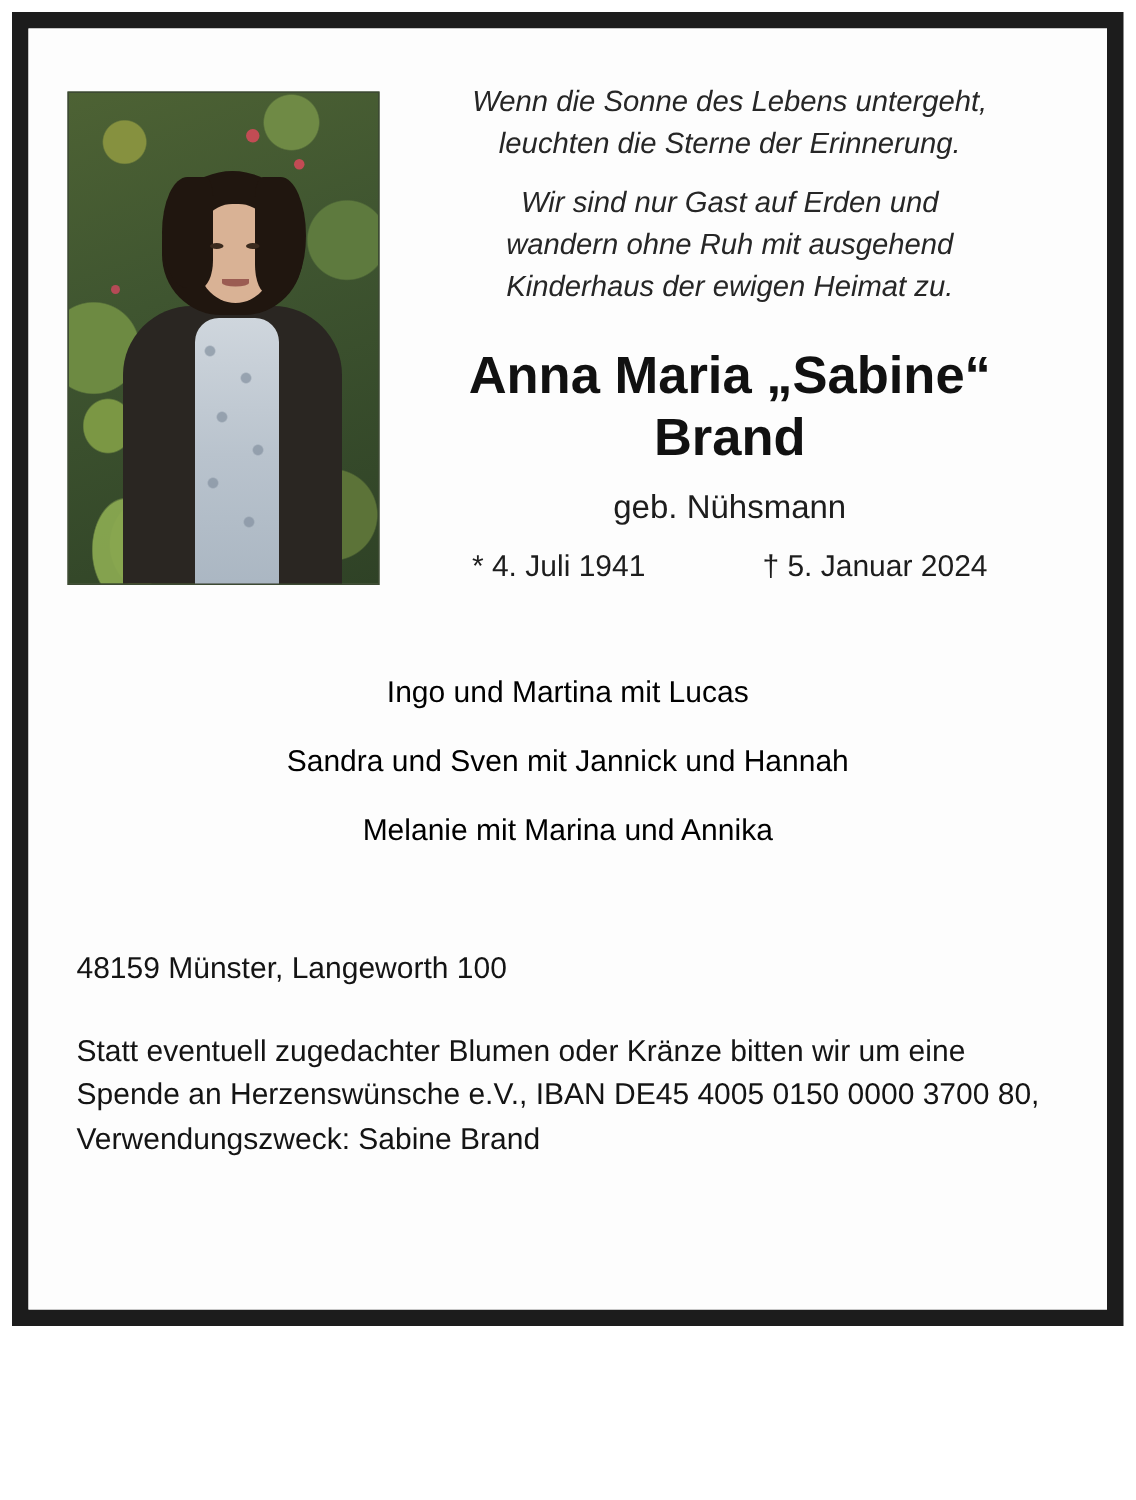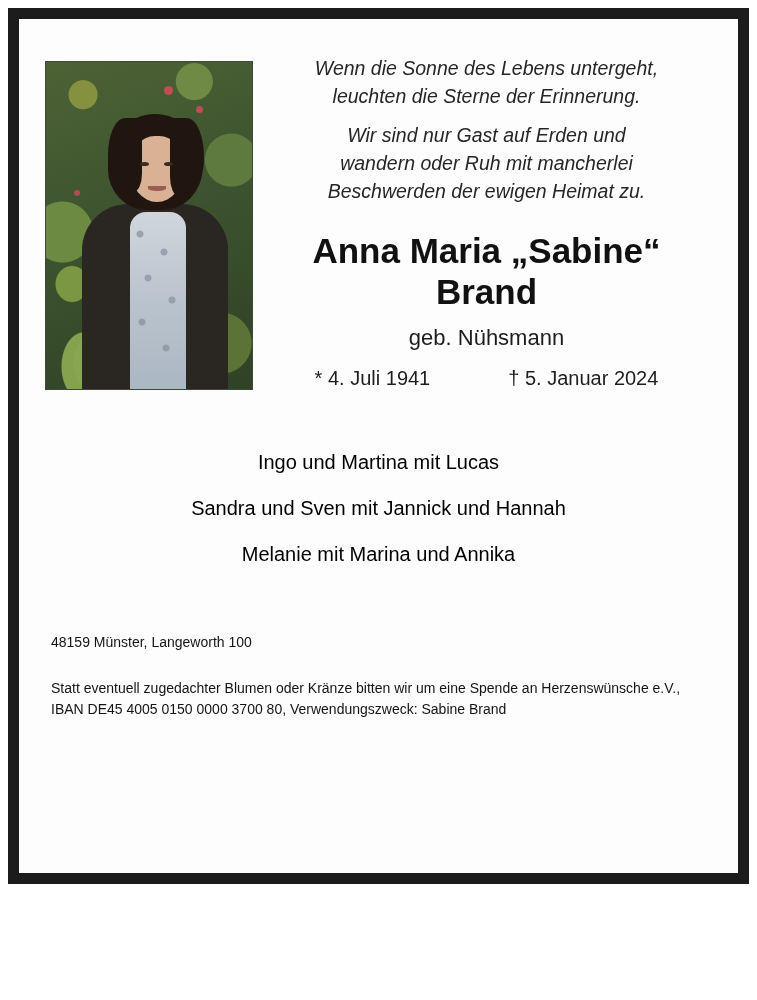--- a/index.html
+++ b/index.html
@@ -212,21 +212,21 @@
   .family div {
     font-size: 20px;
     line-height: 1.0;
     margin-bottom: 26px;
     color: #000000;
   }
 
   
   .details {
     margin-top: 68px;
-    font-size: 14px;
+    font-size: 20px;
     line-height: 1.46;
     color: #141414;
     padding-left: 6px;
   }
   .details .block { margin-bottom: 26px; }
   .details .block:last-child { margin-bottom: 0; }
 </style>
 </head>
 <body>
 
@@ -254,22 +254,22 @@
             <div class="mouth"></div>
             <div class="blossom b3"></div>
           </div>
         </div>
 
         <div class="verse">
           <p>Wenn die Sonne des Lebens untergeht,</p>
           <p>leuchten die Sterne der Erinnerung.</p>
           <div class="v-gap"></div>
           <p>Wir sind nur Gast auf Erden und</p>
-          <p>wandern oder Ruh mit mancherlei</p>
-          <p>Beschwerden der ewigen Heimat zu.</p>
+          <p>wandern ohne Ruh mit ausgehend</p>
+          <p>Kinderhaus der ewigen Heimat zu.</p>
 
           <div class="name">
             <div>Anna Maria „Sabine“</div>
             <div>Brand</div>
           </div>
 
           <div class="maiden">geb. Nühsmann</div>
 
           <div class="dates">
             <span>* 4. Juli 1941</span>

